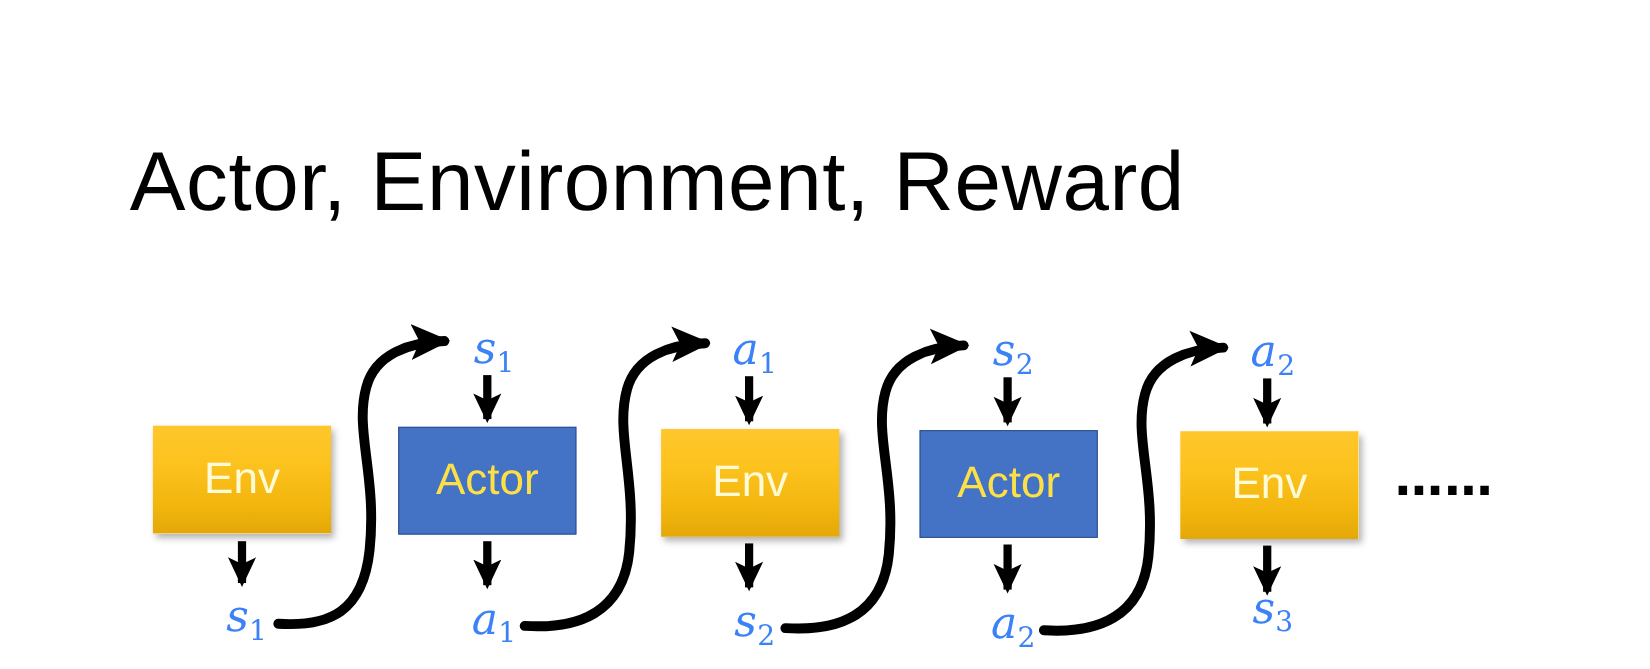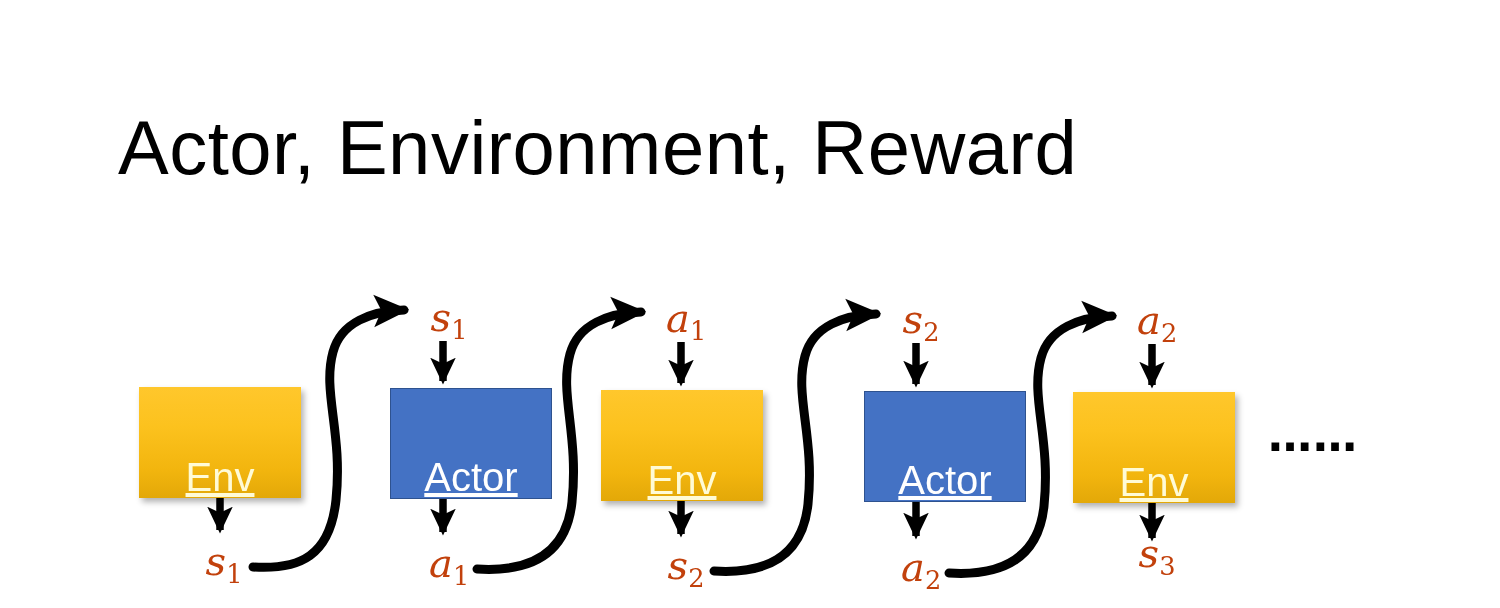--- a/index.html
+++ b/index.html
@@ -13,21 +13,21 @@
     position: relative;
     overflow: hidden;
     font-family: "Liberation Sans", sans-serif;
     -webkit-font-smoothing: antialiased;
   }
 
   
   #slide-title {
     position: absolute;
     left: 118px;
-    top: 108px;
+    top: 126px;
     font-family: "Liberation Sans", sans-serif;
     font-size: 76px;
     font-weight: 300;
     line-height: 1.05;
     color: #000000;
     letter-spacing: 0.5px;
     white-space: nowrap;
   }
 
   
@@ -44,58 +44,56 @@
     top: 0;
     width: 1500px;
     height: 608px;
     overflow: visible;
   }
 
   
   .node-box {
     position: absolute;
     width: 162px;
-    height: 111px;
+    height: 98px;
     box-sizing: border-box;
     display: flex;
-    align-items: flex-end;
+    align-items: center;
     justify-content: center;
     font-family: "Liberation Sans", sans-serif;
     font-weight: 400;
     font-size: 40px;
     line-height: 1;
     user-select: none;
-    text-decoration: underline;
   }
   .node-box.env {
     background: linear-gradient(to bottom, #FFC72C 0%, #FCC21E 35%, #F2B50E 75%, #E3A808 100%);
     color: #FFFBD6;
     border: none;
     box-shadow: 3px 4px 6px rgba(0,0,0,0.30);
   }
   .node-box.actor {
     background: #4472C4;
-    color: #ffffff;
+    color: #fde047;
     border: 1.5px solid #2E528F;
     box-shadow: none;
-    margin-left: 28px;
   }
   .node-box .node-label {
     display: block;
     transform: translateY(-1px);
   }
 
   
   .math-label {
     position: absolute;
     font-family: "DejaVu Serif", "Liberation Serif", serif;
     font-style: italic;
     font-size: 40px;
     line-height: 1;
-    color: #c2410c;
+    color: #3b82f6;
     white-space: nowrap;
     user-select: none;
   }
   .math-label .sub {
     font-style: normal;
     font-size: 0.64em;
     vertical-align: baseline;
     position: relative;
     top: 0.30em;
     left: 0.01em;

